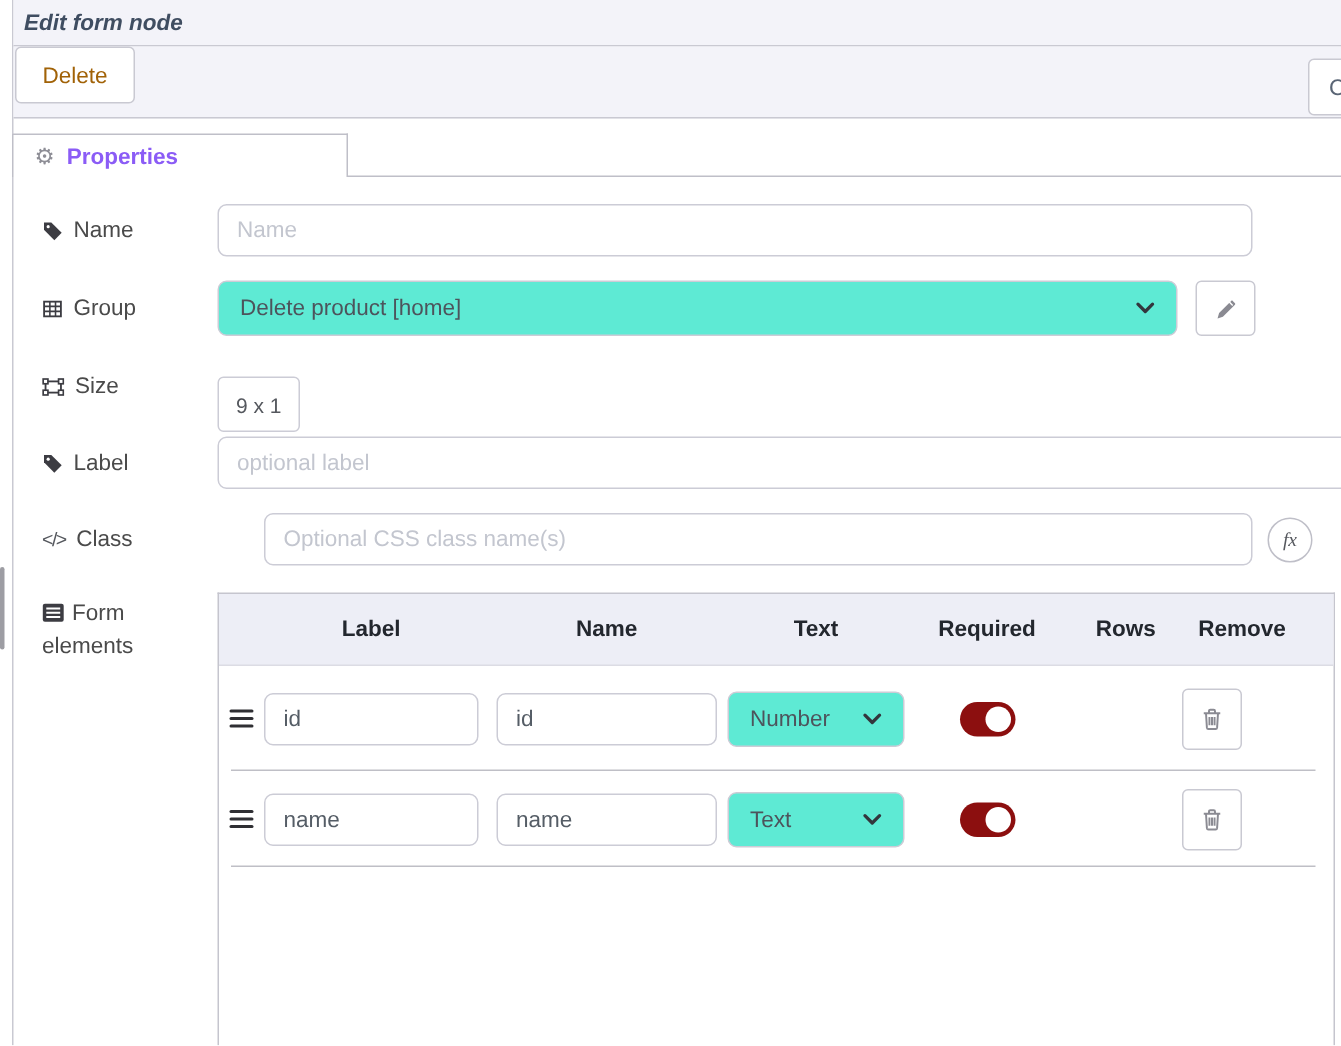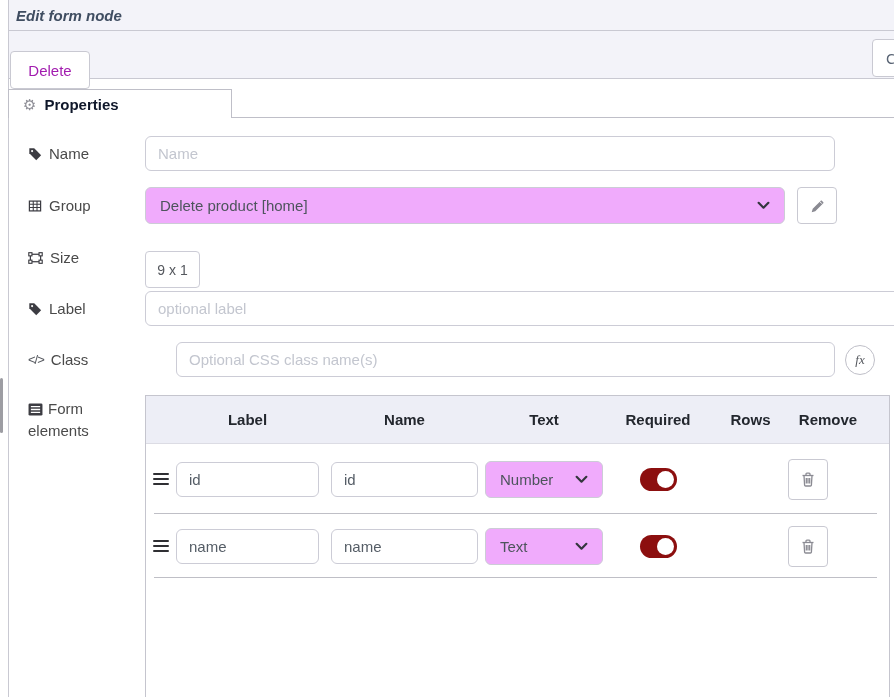--- a/index.html
+++ b/index.html
@@ -11,42 +11,42 @@
   .left-thumb { position:absolute; left:0; top:378px; width:3px; height:55px; background:#9d9da3; border-radius:2px; }
 
   
   .topbar { position:absolute; left:9px; top:0; width:885px; height:31px; background:#f3f3f9;
             border-bottom:1px solid #c9c9d2; display:flex; align-items:center; padding-left:7px; }
   .dialog-title { font-weight:bold; font-size:15px; color:#3f4d61;font-style:italic; }
   .toolbar { position:absolute; left:9px; top:31px; width:885px; height:48px; background:#f3f3f9;
              border-bottom:1px solid #c9c9d2; }
   .btn { background:#fff; border:1px solid #c9c9d2; border-radius:4px; font-size:15px;
          font-family:inherit; cursor:pointer; }
-  .delete-btn { position:absolute; left:1px; top:20px; width:80px; height:38px; color:#a21caf; }
+  .delete-btn { position:absolute; left:1px; top:0; width:80px; height:38px; color:#a16207; }
   .cancel-btn { position:absolute; left:863px; top:8px; width:90px; height:38px; color:#5a6575;
                 text-align:left; padding-left:13px; }
 
   
   .tab { position:absolute; left:8px; top:89px; width:224px; height:29px; background:#fff;
          border:1px solid #bfbfc8; border-bottom:none; display:flex; align-items:center;
          gap:8px; padding-left:14px; cursor:pointer; }
   .tab-gear { font-size:15px; color:#8e8e96; line-height:1; }
-  .tab-label { font-weight:bold; font-size:15px; color:#0f172a; }
+  .tab-label { font-weight:bold; font-size:15px; color:#8b5cf6; }
   .tabrow-line { position:absolute; left:232px; right:0; top:117px; height:1px; background:#bfbfc8; }
 
   
   .frow { position:absolute; left:0; width:894px; display:flex; align-items:center; }
   .flabel { position:absolute; left:28px; width:112px; font-size:15px; color:#4a4a4a;
             display:flex; align-items:center; gap:7px; }
   .flabel svg { flex:0 0 auto; }
   .ctrl { position:absolute; left:145px; }
   input.tin { border:1px solid #ccccd6; border-radius:6px; padding:0 12px; font-size:15px;
               color:#555d66; font-family:inherit; outline:none; width:100%; height:100%; background:#fff; }
   input.tin::placeholder { color:#c3c6cf; }
-  .selbox { border:1px solid #ccccd6; border-radius:6px; background:#f0abfc; display:flex;
+  .selbox { border:1px solid #ccccd6; border-radius:6px; background:#5eead4; display:flex;
             align-items:center; justify-content:space-between; padding:0 14px; font-size:15px;
             color:#4d545c; cursor:pointer; height:100%; }
   .sqbtn { display:flex; align-items:center; justify-content:center; }
   .size-btn { border:1px solid #ccccd6; border-radius:4px; background:#fff; font-size:14px;
               color:#55585e; }
   .fx-btn { position:absolute; left:845px; width:30px; height:30px; border-radius:50%;
             border:1px solid #bfbfc8; background:#fff; font-family:"Liberation Serif","DejaVu Serif",serif;
             font-style:italic; font-size:13px; color:#55585e; display:flex; align-items:center;
             justify-content:center; cursor:pointer; }
   .code-glyph { font-size:13px; color:#55585e; letter-spacing:-1px; }

